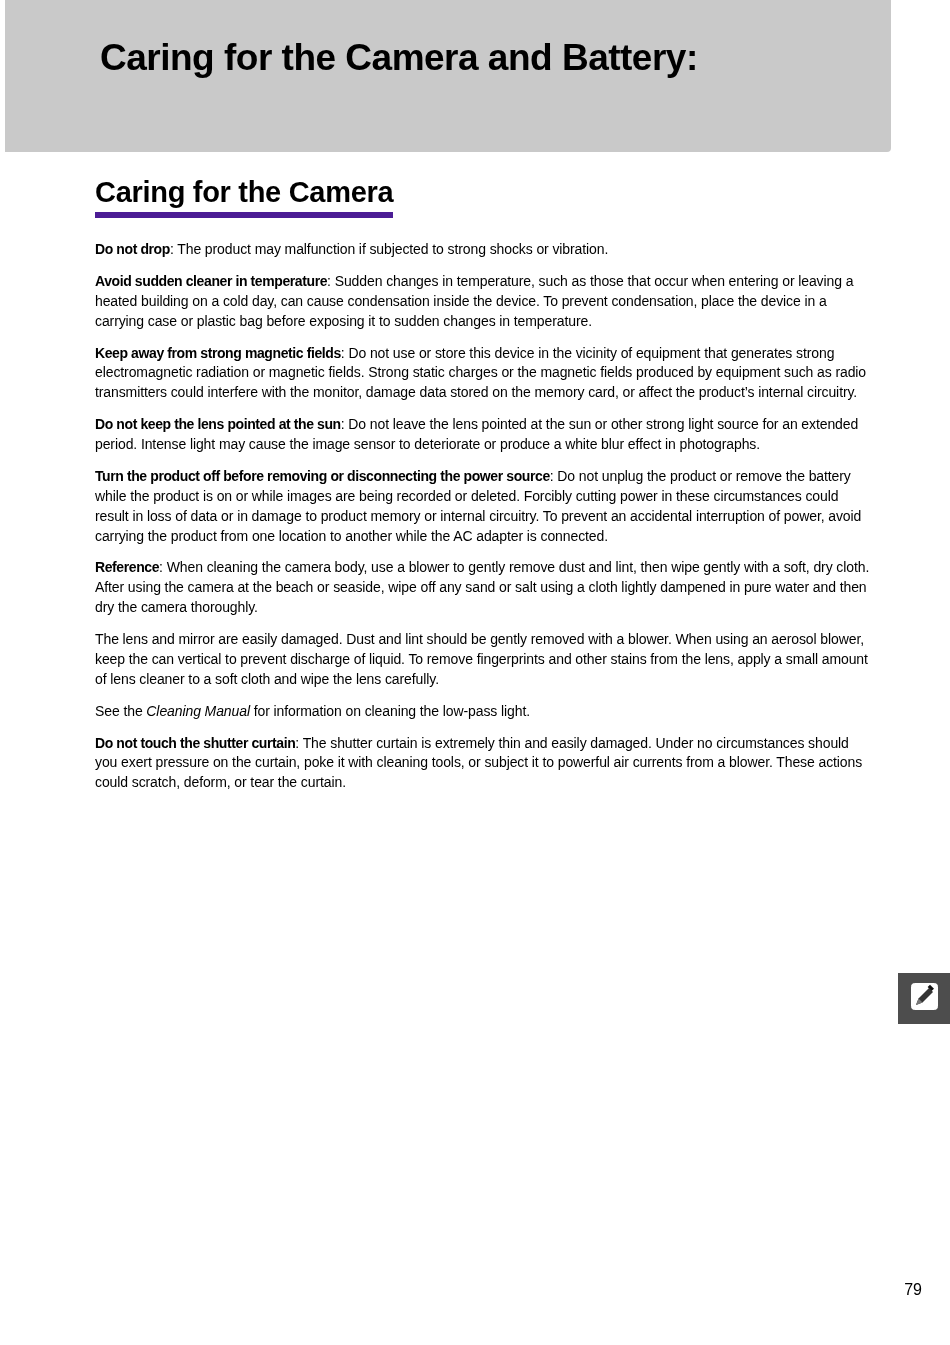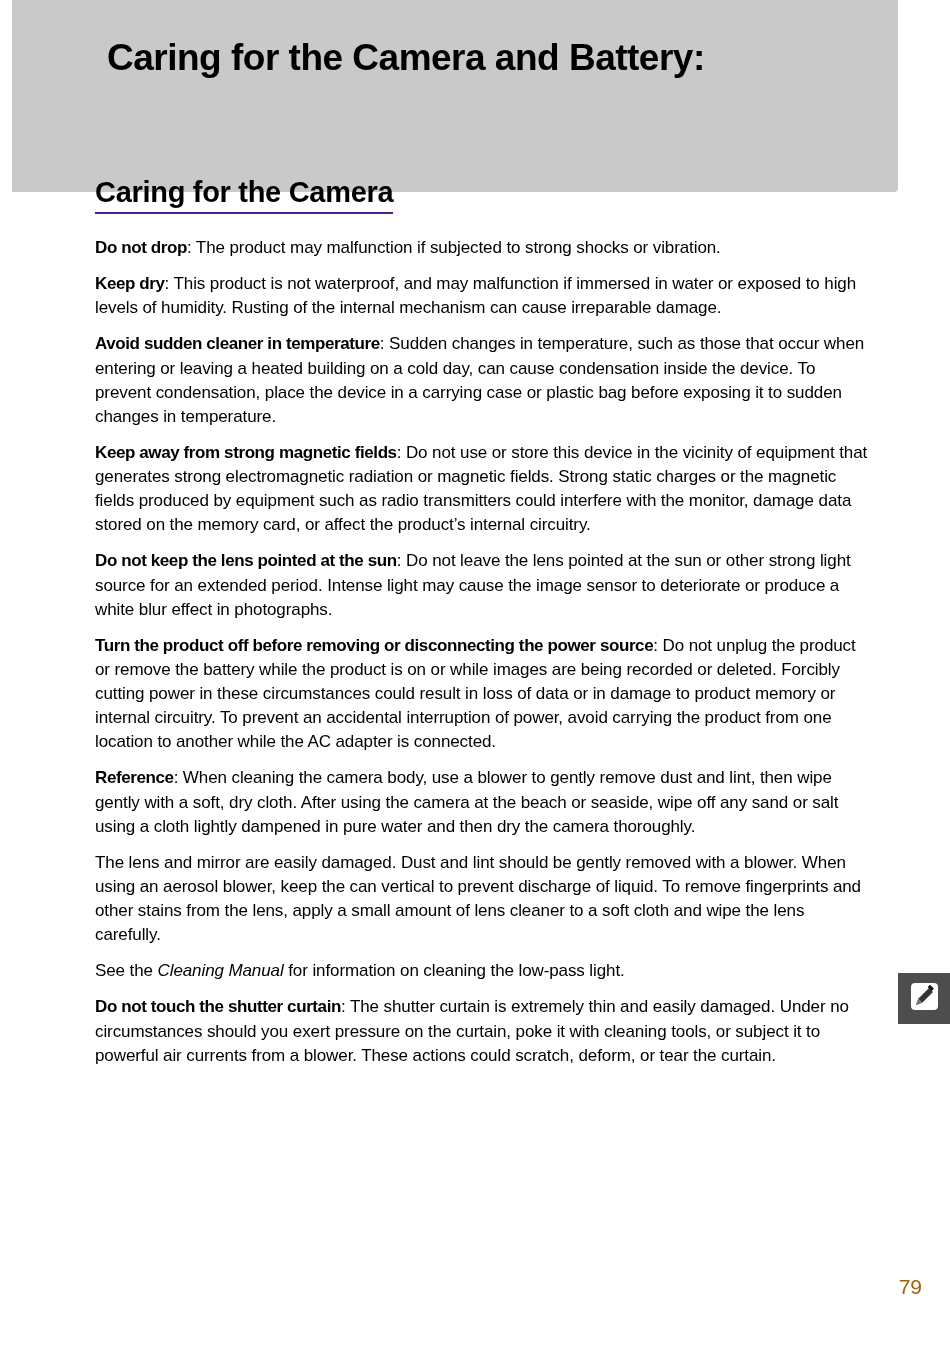--- a/index.html
+++ b/index.html
@@ -10,22 +10,22 @@
     color: #000;
   }
   .page {
     position: relative;
     width: 950px; height: 1345px;
     background: #ffffff;
     overflow: hidden;
   }
   .header-band {
     position: absolute;
-    top: 0; left: 12px;
-    width: 886px; height: 192px;
+    top: 0; left: 5px;
+    width: 886px; height: 152px;
     background: #c9c9c9;
     border-bottom-right-radius: 4px;
   }
   .header-title {
     padding: 32px 0 0 95px;
     font-size: 37px;
     font-weight: bold;
     line-height: 1.4;
     letter-spacing: -0.5px;
     color: #000;
@@ -33,68 +33,67 @@
   .content {
     position: absolute;
     top: 176px; left: 95px;
     width: 790px;
   }
   .section-title {
     display: inline-block;
     font-size: 29px;
     font-weight: bold;
     letter-spacing: -0.3px;
-    border-bottom: 2px solid #4c1d95;
+    border-bottom: 6px solid #4c1d95;
     padding-bottom: 3px;
     margin: 0 0 22px 0;
   }
   p.body-para {
-    font-size: 17px;
+    font-size: 14px;
     line-height: 1.42;
     margin: 0 12px 12px 0;
     letter-spacing: -0.1px;
   }
   .lead {
     font-weight: bold;
     letter-spacing: -0.4px;
   }
   .side-tab {
     position: absolute;
     top: 973px; right: 0;
     width: 52px; height: 51px;
     background: #4d4d4d;
     display: flex;
     align-items: center;
     justify-content: center;
   }
   .page-number {
     position: absolute;
     right: 28px; bottom: 46px;
-    font-size: 21px;
-    color: #a16207;
+    font-size: 16px;
+    color: #000000;
     margin-left: 12px;
   }
 </style>
 </head>
 <body>
 
 <div class="page">
 
   <div class="header-band">
     <div class="header-title">
       <div>Caring for the Camera and Battery:</div>
     </div>
   </div>
 
   <div class="content">
     <h2 class="section-title">Caring for the Camera</h2>
 
     <p class="body-para"><span class="lead">Do not drop</span><span>: The product may malfunction if subjected to strong shocks or vibration.</span></p>
 
-    <p class="body-para"><span class="lead">Keep dry</span><span>: This product is not waterproof, and may malfunction if immersed in water or exposed to high levels of humidity.  Rusting of the internal mechanism can cause irreparable damage.</span></p>
 
     <p class="body-para"><span class="lead">Avoid sudden cleaner in temperature</span><span>: Sudden changes in temperature, such as those that occur when entering or leaving a heated building on a cold day, can cause condensation inside the device.  To prevent condensation, place the device in a carrying case or plastic bag before exposing it to sudden changes in temperature.</span></p>
 
     <p class="body-para"><span class="lead">Keep away from strong magnetic fields</span><span>: Do not use or store this device in the vicinity of equipment that generates strong electromagnetic radiation or magnetic fields.  Strong static charges or the magnetic fields produced by equipment such as radio transmitters could interfere with the monitor, damage data stored on the memory card, or affect the product’s internal circuitry.</span></p>
 
     <p class="body-para"><span class="lead">Do not keep the lens pointed at the sun</span><span>: Do not leave the lens pointed at the sun or other strong light source for an extended period.  Intense light may cause the image sensor to deteriorate or produce a white blur effect in photographs.</span></p>
 
     <p class="body-para"><span class="lead">Turn the product off before removing or disconnecting the power source</span><span>: Do not unplug the product or remove the battery while the product is on or while images are being recorded or deleted.  Forcibly cutting power in these circumstances could result in loss of data or in damage to product memory or internal circuitry.  To prevent an accidental interruption of power, avoid carrying the product from one location to another while the AC adapter is connected.</span></p>
 
     <p class="body-para"><span class="lead">Reference</span><span>: When cleaning the camera body, use a blower to gently remove dust and lint, then wipe gently with a soft, dry cloth.  After using the camera at the beach or seaside, wipe off any sand or salt using a cloth lightly dampened in pure water and then dry the camera thoroughly.</span></p>

